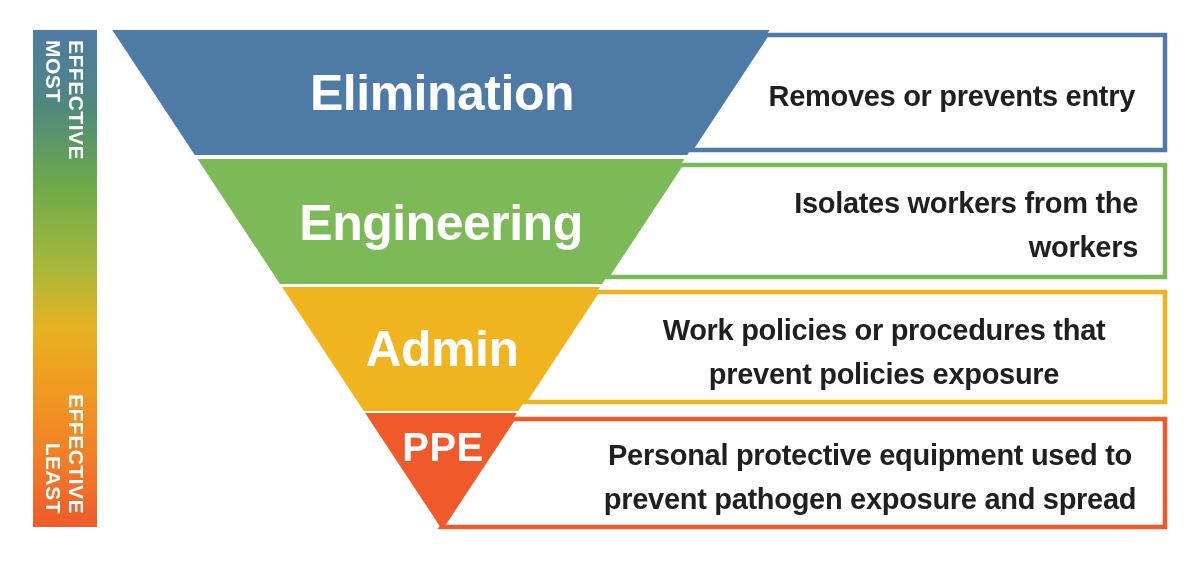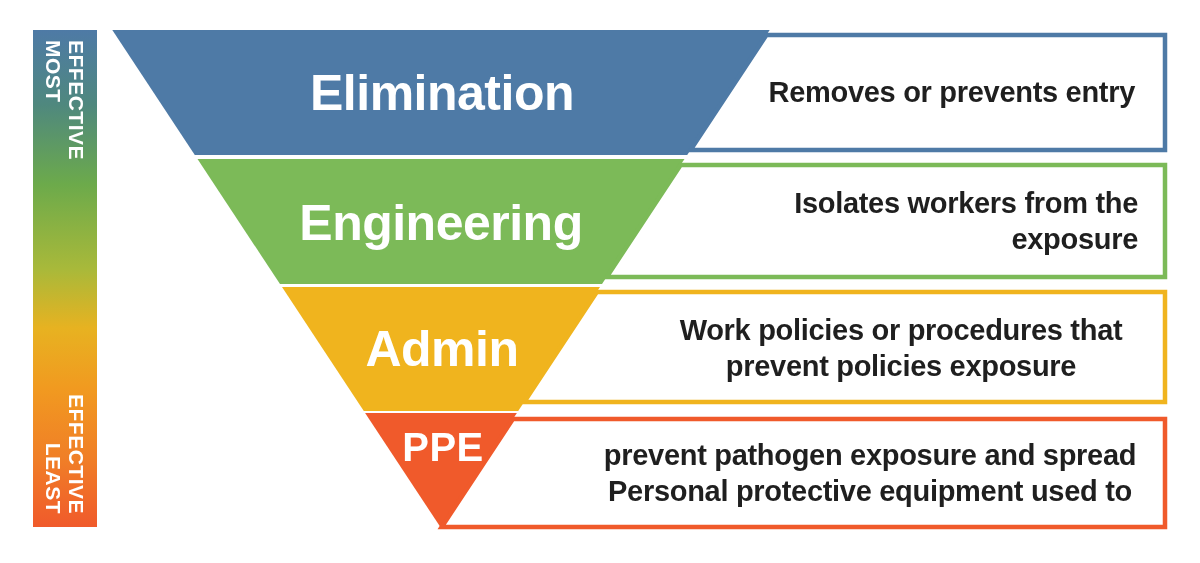--- a/index.html
+++ b/index.html
@@ -18,21 +18,21 @@
   }
   .scale-label{
     font-family:"Liberation Sans", sans-serif;
     font-weight:bold;fill:#ffffff;font-size:21px;letter-spacing:0.5px;
   }
   .desc{
     position:absolute;display:flex;flex-direction:column;justify-content:center;
     font-weight:bold;font-size:29px;line-height:36px;color:#1f1f1f;
     letter-spacing:-0.3px;
   }
-  .desc span{display:block;white-space:nowrap;}
+  .desc span{display:block;white-space:nowrap;margin-top:8px;}
   .ta-right{text-align:right;}
   .ta-center{text-align:center;}
 </style>
 </head>
 <body>
 
 <div class="stage">
 
   <svg width="1200" height="563" viewBox="0 0 1200 563">
     <defs>
@@ -71,26 +71,26 @@
     <text class="row-title" x="442" y="366" text-anchor="middle">Admin</text>
     <text class="row-title-small" x="443" y="461" text-anchor="middle">PPE</text>
   </svg>
 
   <div class="desc ta-right" style="left:620px;top:36px;width:515px;height:112px;">
     <span>Removes or prevents entry</span>
   </div>
 
   <div class="desc ta-right" style="left:620px;top:166px;width:518px;height:110px;">
     <span>Isolates workers from the</span>
-    <span>exposure</span>
+    <span>workers</span>
   </div>
 
-  <div class="desc ta-center" style="left:656px;top:294px;width:490px;height:107px;">
+  <div class="desc ta-center" style="left:639px;top:294px;width:490px;height:107px;">
     <span>Work policies or procedures that</span>
     <span>prevent policies exposure</span>
   </div>
 
   <div class="desc ta-center" style="left:578px;top:420px;width:584px;height:106px;">
+    <span>Personal protective equipment used to</span>
     <span>prevent pathogen exposure and spread</span>
-    <span>Personal protective equipment used to</span>
   </div>
 
 </div>
 
 </body></html>

